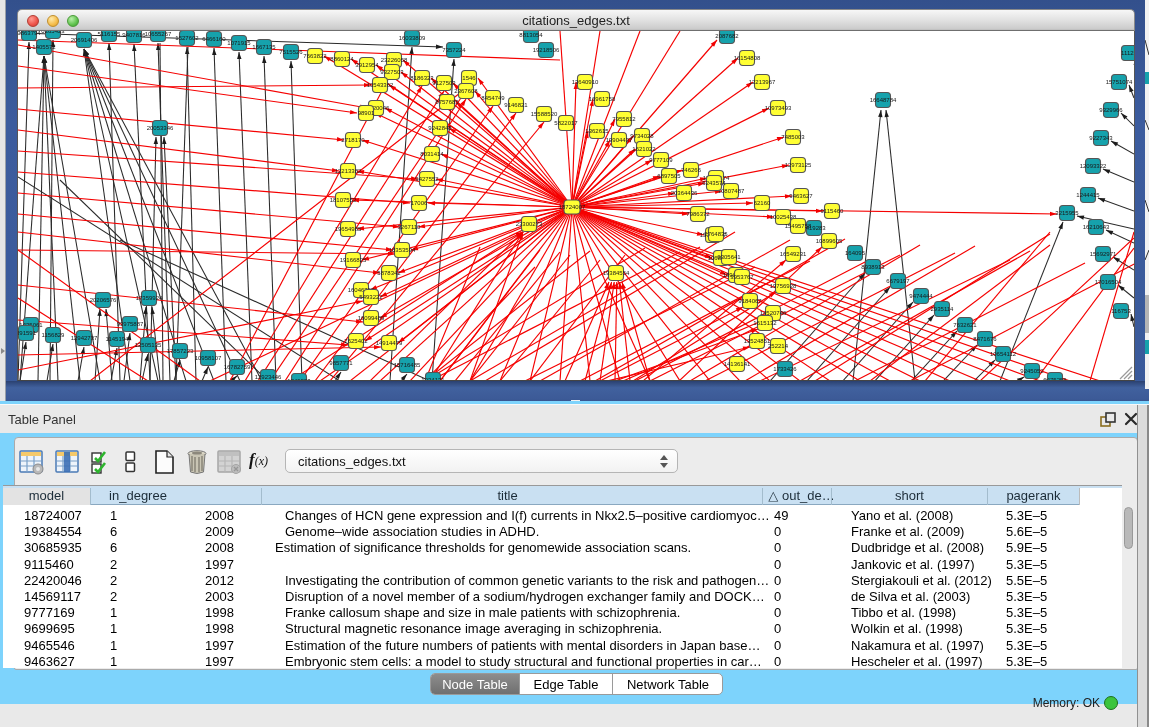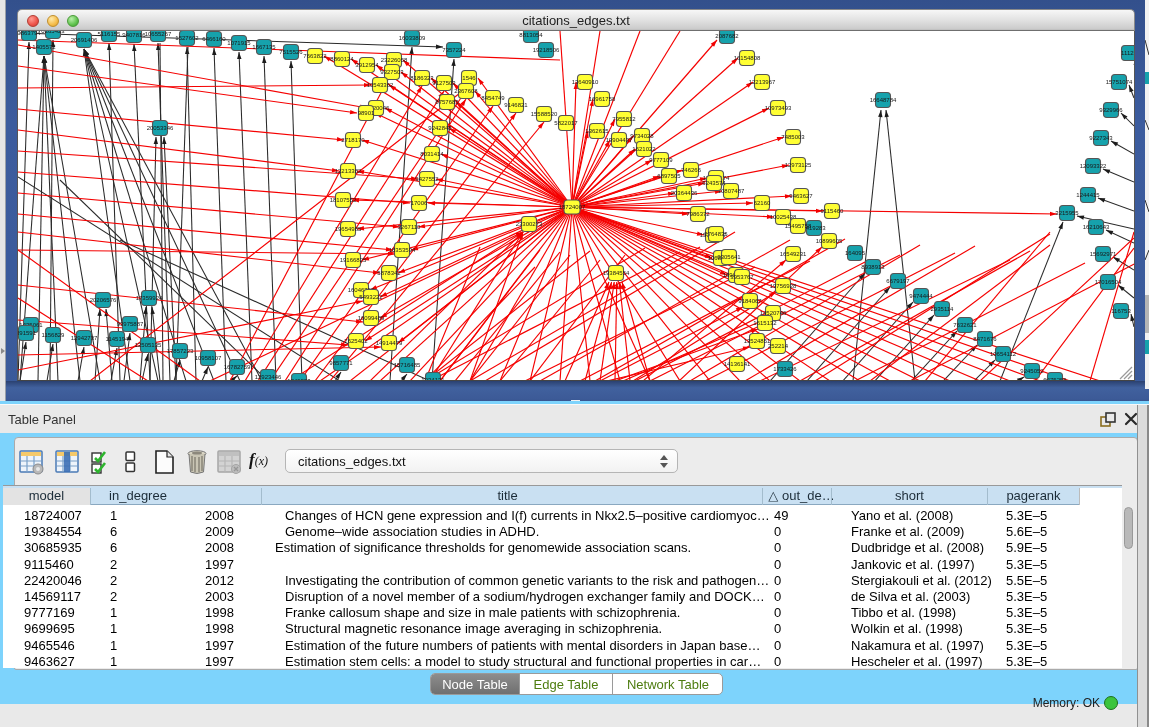--- a/index.html
+++ b/index.html
@@ -21,21 +21,21 @@
 #tphead .t { position:absolute; left:8px; top:7px; font-size:13px; color:#333; }
 #container { position:absolute; left:14px; top:36px; width:1124px; height:233px; background:#ececec; border:1px solid #aaa; border-radius:4px 4px 2px 2px; }
 #combo { position:absolute; left:285px; top:48px; width:393px; height:24px; background:linear-gradient(#fff,#f2f2f2); border:1px solid #b5b5b5; border-radius:5px; font-size:13px; color:#111; padding:4px 0 0 12px; }
 #thead { position:absolute; left:3px; top:84px; width:1119px; height:20px; background:#c9e0f2; border-top:1px solid #999; border-bottom:1px solid #8aa8c0; }
 #thead .h { position:absolute; top:2px; font-size:13px; color:#1c2c38; text-align:center; border-left:1px solid #a3bccd; height:20px; padding-top:0px; }
 #tbody { position:absolute; left:3px; top:104px; width:1119px; height:163px; background:#fff; }
 .trow { position:absolute; left:0px; width:1110px; height:16px; font-size:13px; color:#000; }
 .trow span { position:absolute; top:0; white-space:nowrap; }
 #vscroll { position:absolute; left:1124px; top:507px; width:9px; height:42px; background:#b9b9b9; border:1px solid #999; border-radius:5px; }
 #tabbar { position:absolute; left:430px; top:673px; width:293px; height:22px; background:#fff; border:1px solid #9a9a9a; border-radius:5px; }
-.seg { position:absolute; top:0; height:20px; font-size:13px; color:#4d7c0f; text-align:center; padding-top:3px; }
+.seg { position:absolute; top:0; height:20px; font-size:13px; color:#000000; text-align:center; padding-top:3px; }
 #memok { position:absolute; right:49px; top:696px; font-size:12px; color:#222; }
 #greendot { position:absolute; left:1104px; top:696px; width:14px; height:14px; border-radius:50%; background:#3cc43c; border:1.5px solid #1e6e1e; }
 #redge { position:absolute; left:1137px; top:405px; width:12px; height:322px; background:#dcdcdc; border-left:1px solid #909090; border-right:2px solid #8a8a8a; }
 </style></head>
 <body>
 <div id="page">
  <div id="desk"></div>
  <div id="deskbot"></div>
  <div class="abs" style="left:0;top:401px;width:1149px;height:4px;background:#f2f2f2;border-bottom:1px solid #d0d0d0"></div>
  <div class="abs" style="left:571px;top:400px;width:9px;height:5px;background:#f2f2f2"><svg width="9" height="5">
@@ -901,21 +901,21 @@
       <span style="left:205px">1997</span>
       <span style="left:285px">Estimation of the future numbers of patients with mental disorders in Japan base…</span>
       <span style="left:774px">0</span>
       <span style="left:851px">Nakamura et al. (1997)</span>
       <span style="left:1006px">5.3E–5</span>
     </div>
 <div class="trow" style="top:653.8000000000004px">
 <span style="left:24px">9463627</span>
       <span style="left:110px">1</span>
       <span style="left:205px">1997</span>
-      <span style="left:285px">Estimation stem cells: a model to study structural and functional properties in car…</span>
+      <span style="left:285px">Embryonic stem cells: a model to study structural and functional properties in car…</span>
       <span style="left:774px">0</span>
       <span style="left:851px">Hescheler et al. (1997)</span>
       <span style="left:1006px">5.3E–5</span>
     </div>
  <div id="vscroll"></div>
  <div id="tabbar">
    <div class="seg" style="left:0; width:88px; background:linear-gradient(#8d8d8d,#6f6f6f); color:#fff; border-radius:4px 0 0 4px;">Node Table</div>
    <div class="seg" style="left:88px; width:93px; border-left:1px solid #9a9a9a;">Edge Table</div>
    <div class="seg" style="left:181px; width:111px; border-left:1px solid #9a9a9a;">Network Table</div>
  </div>

